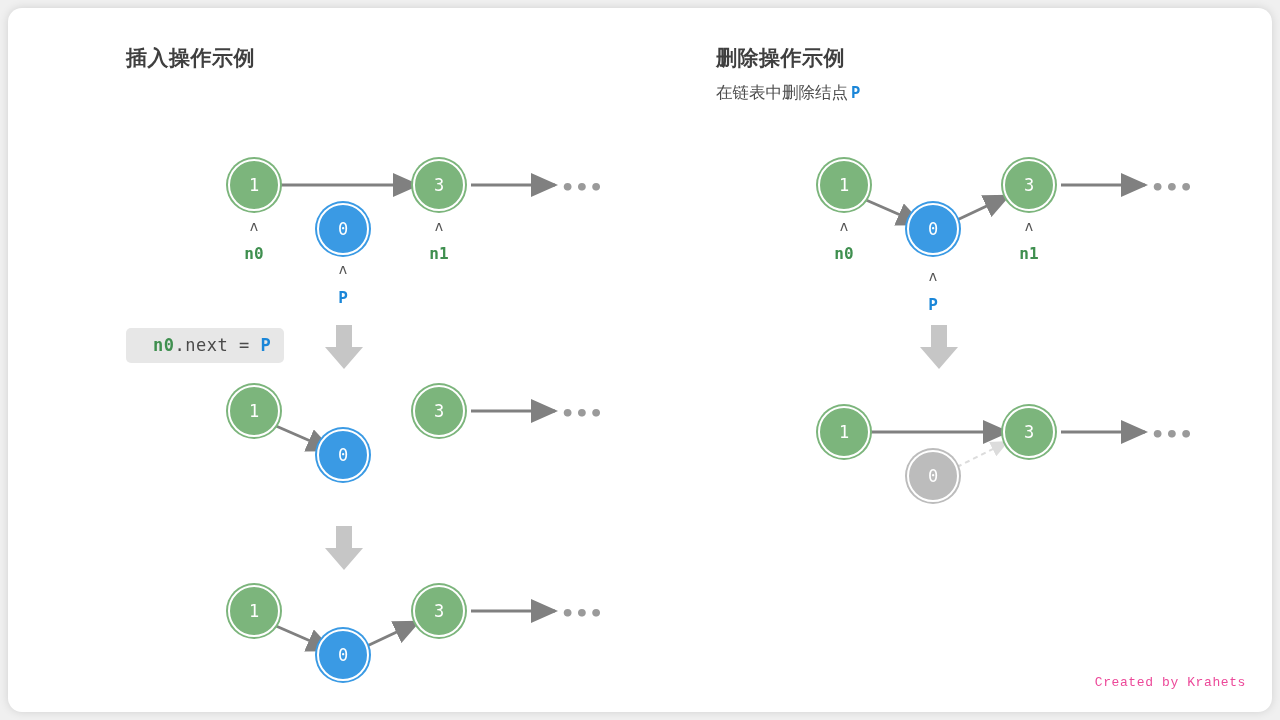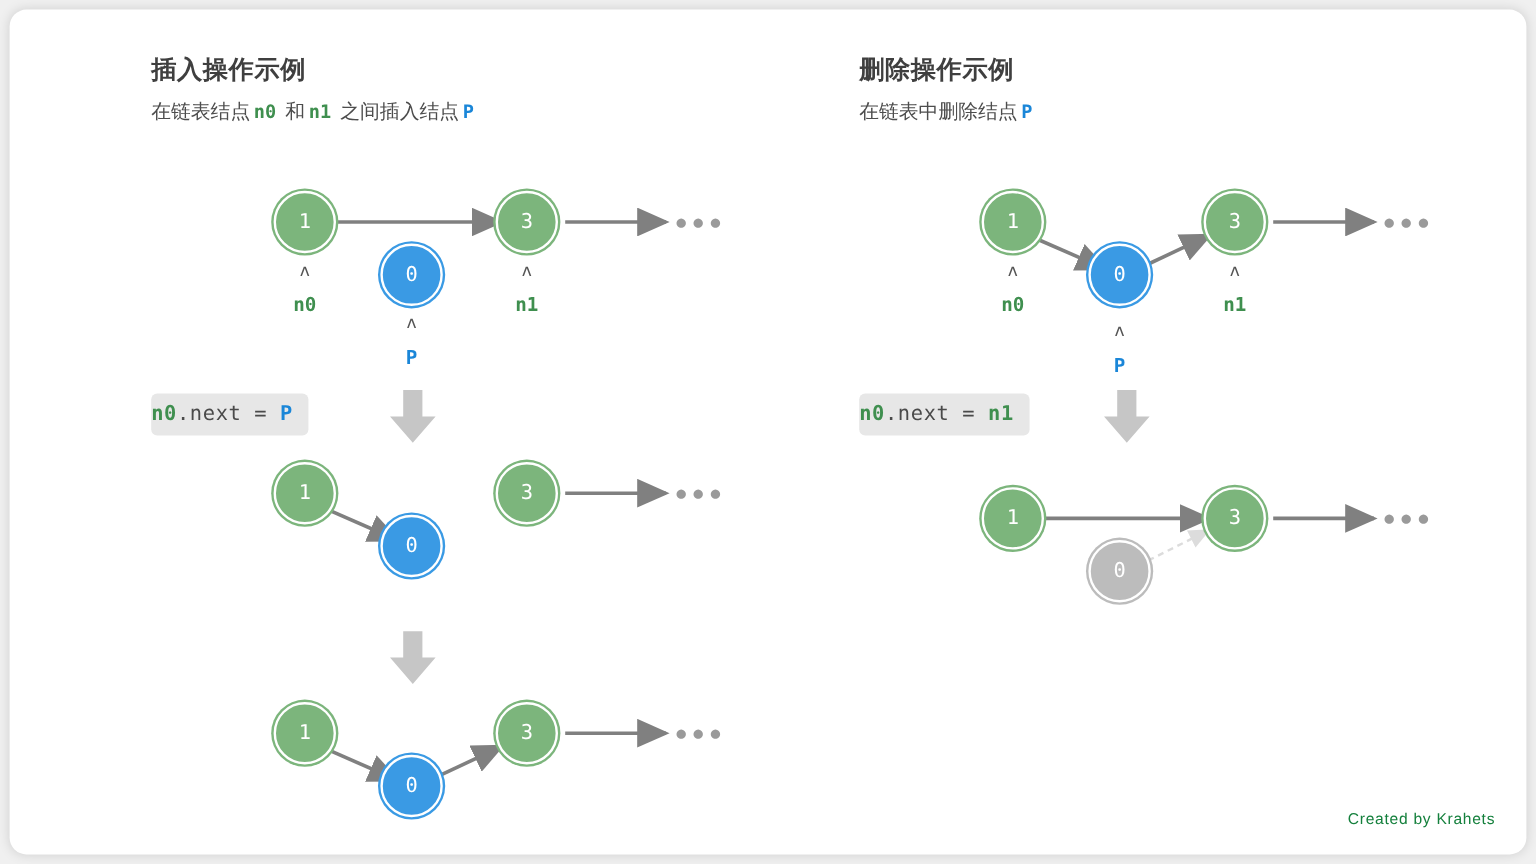--- a/index.html
+++ b/index.html
@@ -122,21 +122,21 @@
     color: #9a9a9a;
     letter-spacing: 1px;
     line-height: 1;
   }
 
   
   .code-chip {
     position: absolute;
     background: #e7e7e7;
     border-radius: 5px;
-    padding: 7px 13px 8px 0;
+    padding: 7px 13px 8px 27px;
     font-family: "DejaVu Sans Mono", monospace;
     font-size: 17px;
     color: #4a4a4a;
     white-space: nowrap;
     letter-spacing: 0.5px;
   }
   .code-chip .kw { font-weight: bold; }
 
   
   .down-arrow { position: absolute; }
@@ -148,38 +148,35 @@
     width: 560px; height: 704px;
     overflow: visible;
     z-index: 1;
     pointer-events: none;
   }
 
   .credit {
     position: absolute;
     right: 26px;
     bottom: 22px;
-    font-family: Liberation Sans, sans-serif;
+    font-family: Liberation Mono, monospace;
     font-size: 13px;
-    color: #15803d;
+    color: #ec4899;
     letter-spacing: 0.6px;
   }
 </style>
 </head>
 <body>
 
 <div class="page">
 <div class="card">
 
   <div class="panel panel-left">
 
     <div class="panel-title">插入操作示例</div>
-    <div class="panel-sub">
-      <span>在链表结点</span><span class="mono g">n0</span> <span>和</span><span class="mono g">n1</span> <span>之间插入结点</span><span class="mono b">P</span>
-    </div>
 
     <svg class="edges">
       <defs>
         <marker id="ah" markerWidth="9" markerHeight="8" refX="8" refY="4" orient="auto">
           <path d="M0,0 L9,4 L0,8 Z" fill="#808080"></path>
         </marker>
       </defs>
 
       <line x1="162" y1="177" x2="299" y2="177" stroke="#808080" stroke-width="3" marker-end="url(#ah)"></line>
 
@@ -293,23 +290,20 @@
 
     <div class="caret" style="left:136px; top:211px;">ʌ</div>
     <div class="ptr-label g" style="left:136px; top:236px;">n0</div>
 
     <div class="caret" style="left:225px; top:261px;">ʌ</div>
     <div class="ptr-label b" style="left:225px; top:287px;">P</div>
 
     <div class="caret" style="left:321px; top:211px;">ʌ</div>
     <div class="ptr-label g" style="left:321px; top:236px;">n1</div>
 
-    <div class="code-chip" style="left:8px; top:320px;">
-      <span class="kw g">n0</span><span>.next = </span><span class="kw g">n1</span>
-    </div>
     <svg class="down-arrow" style="left:210px; top:315px;" width="42" height="48" viewBox="0 0 42 48">
       <path d="M13,2 L29,2 L29,24 L40,24 L21,46 L2,24 L13,24 Z" fill="#c6c6c6"></path>
     </svg>
 
     <div class="node green" style="left:110px; top:398px;">
           <span>1</span>
         </div>
     <div class="node gray" style="left:199px; top:442px;">
           <span>0</span>
         </div>

